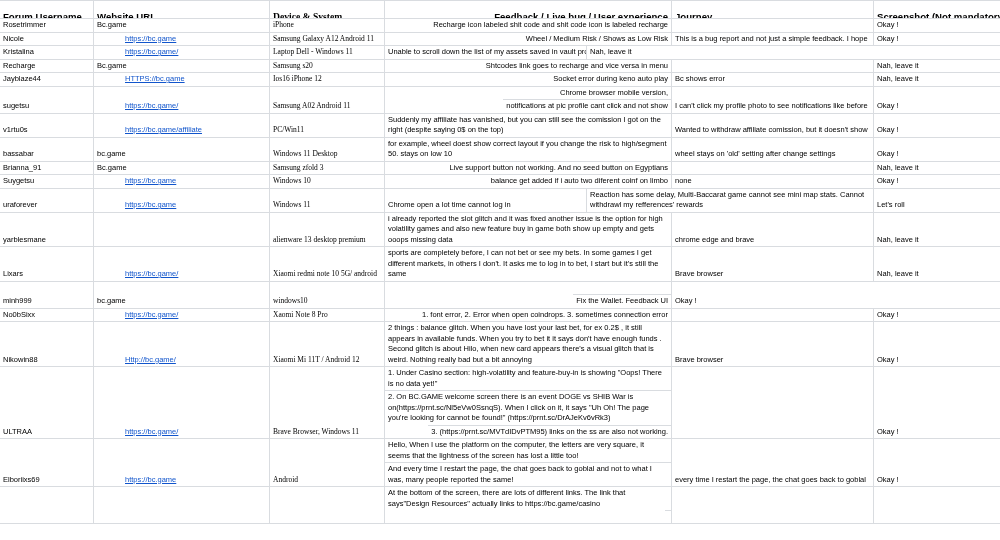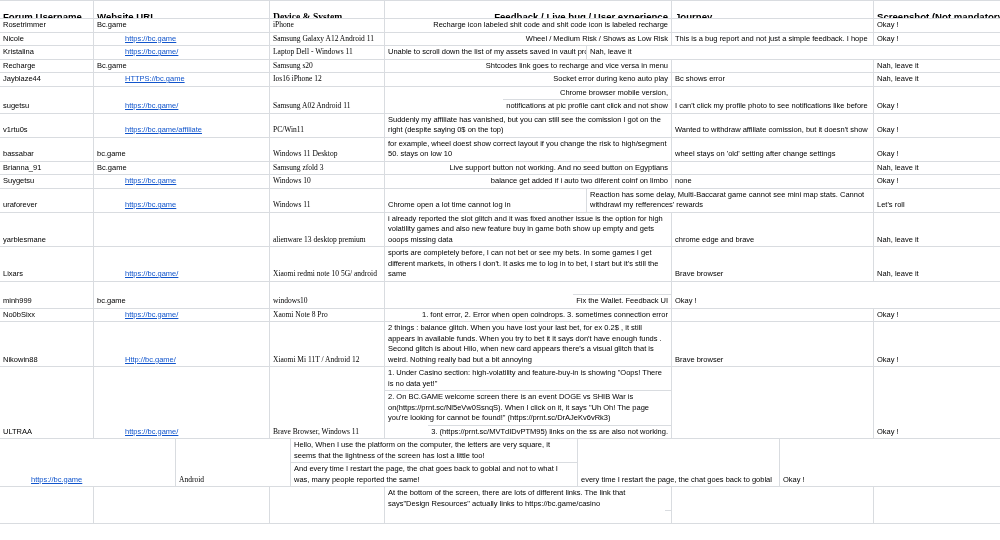--- a/index.html
+++ b/index.html
@@ -382,20 +382,23 @@
           <div class="sub wrap">3. (https://prnt.sc/MVTdIDvPTM95) links on the ss are also not working.</div>
         </div>
         <div class="cell c4">
           <div class="sub nw fill"></div>
         </div>
         <div class="cell c5">
           <div class="sub nw">Okay !</div>
         </div>
       </div>
       <div class="row">
+        <div class="cell c0">
+          <div class="sub nw">Elboriixs69</div>
+        </div>
         <div class="cell c1">
           <div class="sub nw"><a class="lnk">https://bc.game</a></div>
         </div>
         <div class="cell c2">
           <div class="sub nw">Android</div>
         </div>
         <div class="cell c3">
           <div class="sub wrap">Hello, When I use the platform on the computer, the letters are very square, it seems that the lightness of the screen has lost a little too!</div>
           <div class="sub wrap">And every time I restart the page, the chat goes back to goblal and not to what I was, many people reported the same!</div>
         </div>

